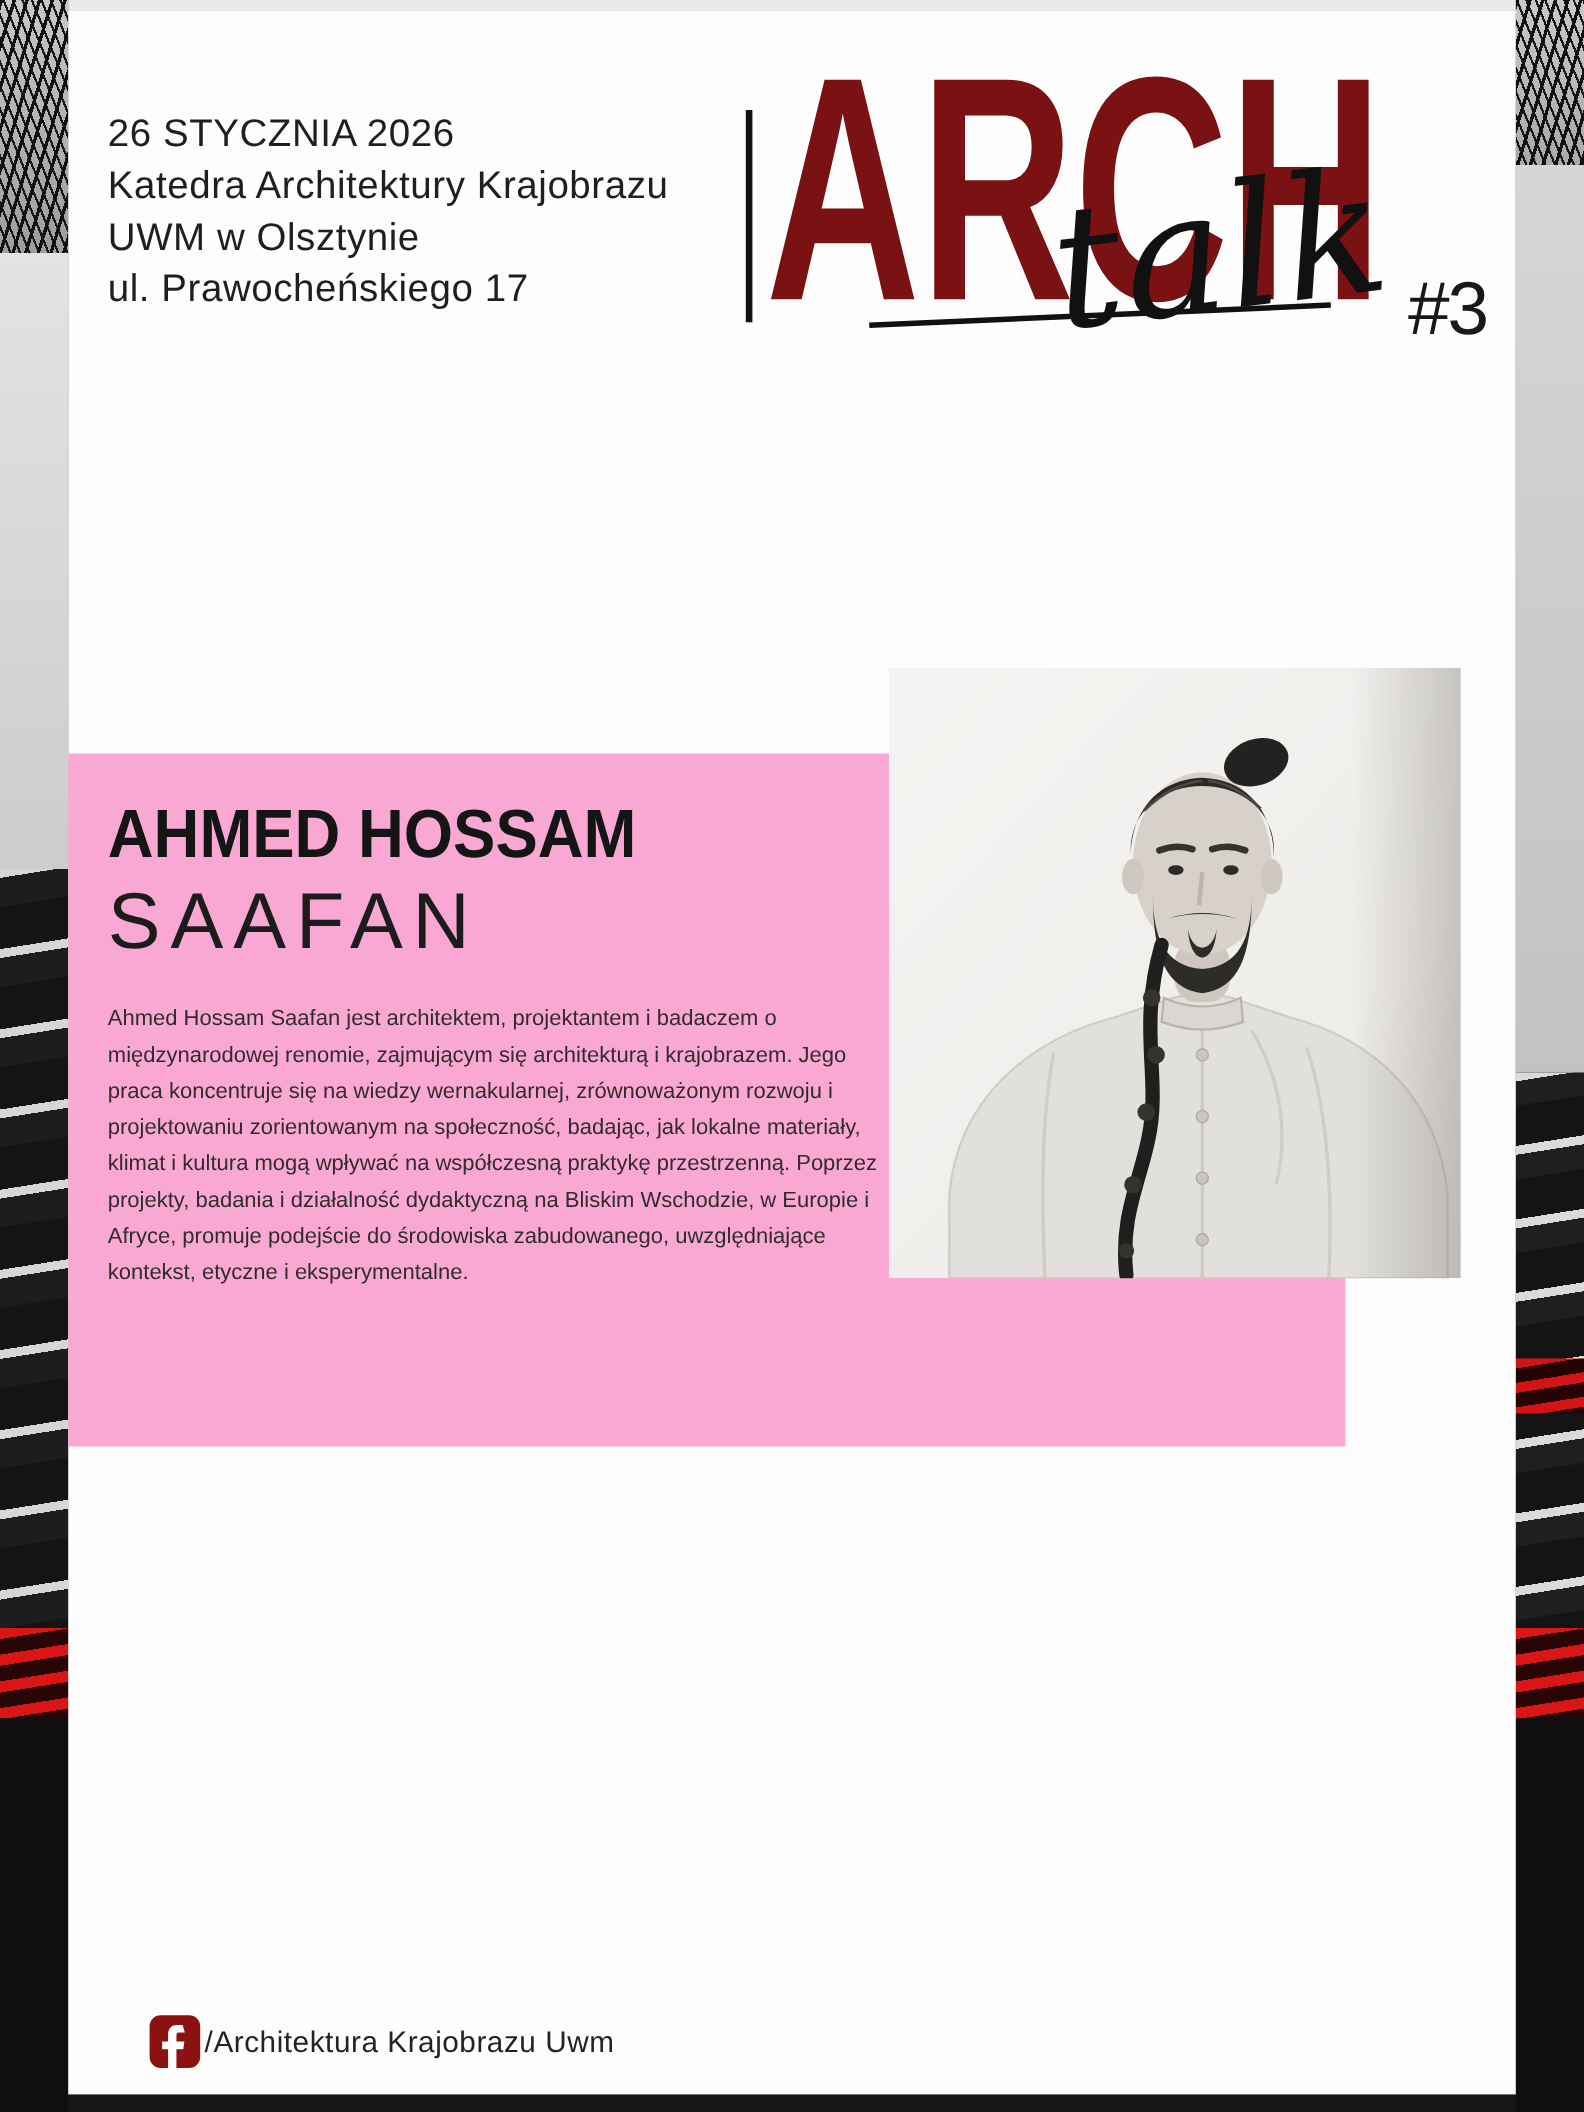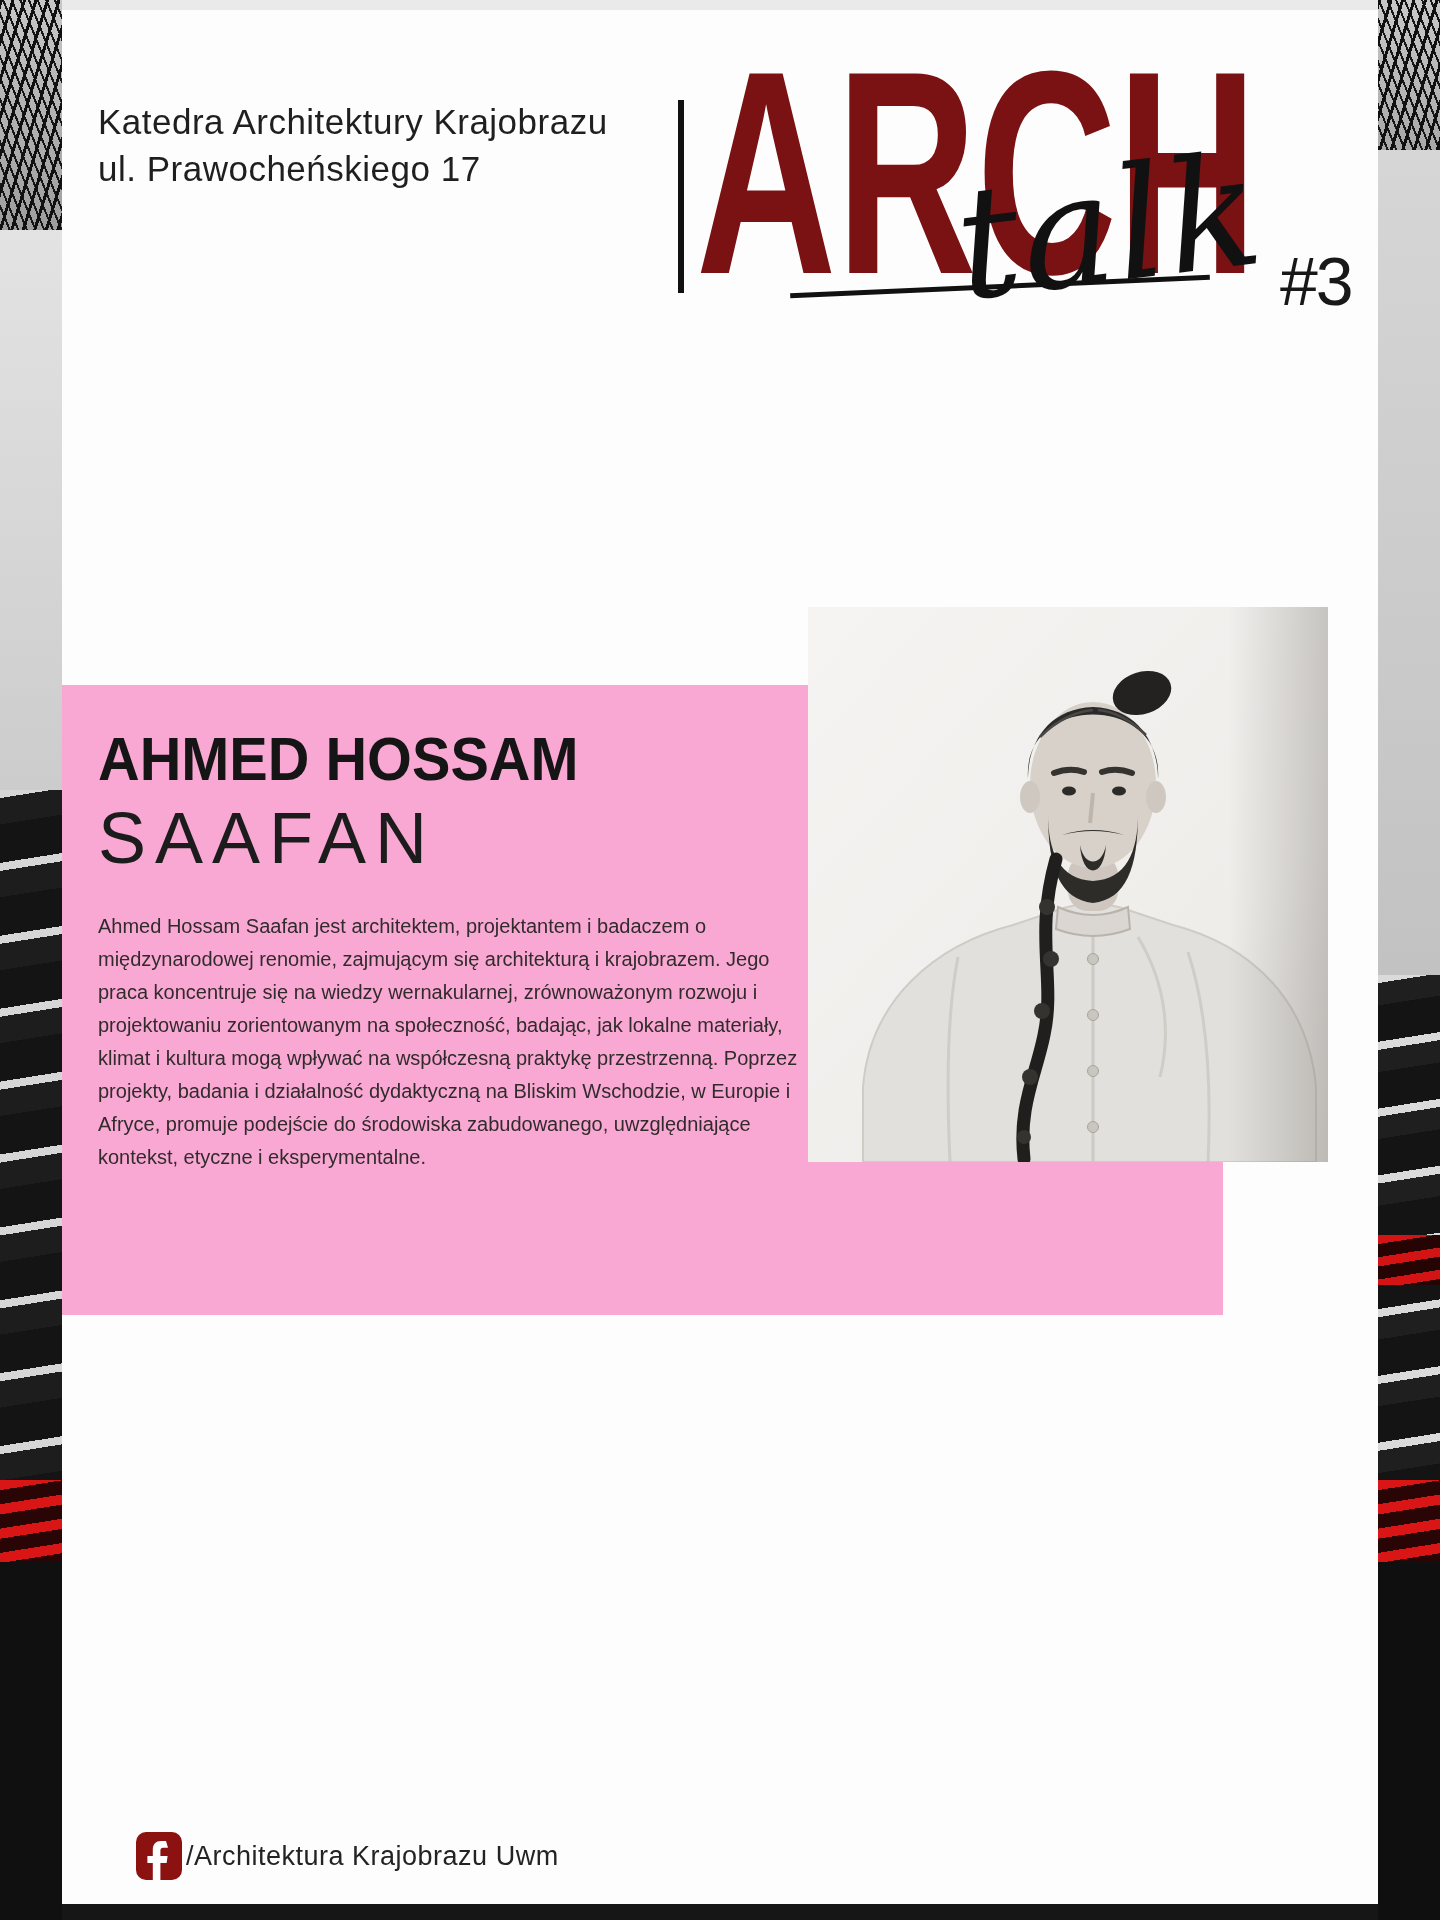--- a/index.html
+++ b/index.html
@@ -94,21 +94,23 @@
 </head>
 <body>
 
 <div class="strip left"></div>
 <div class="strip right"></div>
 <div class="top-sliver"></div>
 
 <div class="page">
 
   <div class="event-block">
+    <div>26 STYCZNIA 2026</div>
     <div>Katedra Architektury Krajobrazu</div>
+    <div>UWM w Olsztynie</div>
     <div>ul. Prawocheńskiego 17</div>
   </div>
 
   <div class="logo-bar"></div>
   <div class="logo-arch">ARCH</div>
   <div class="logo-swash"></div>
   <div class="logo-talk">talk</div>
   <div class="logo-edition">#3</div>
 
   <div class="accent-box">

